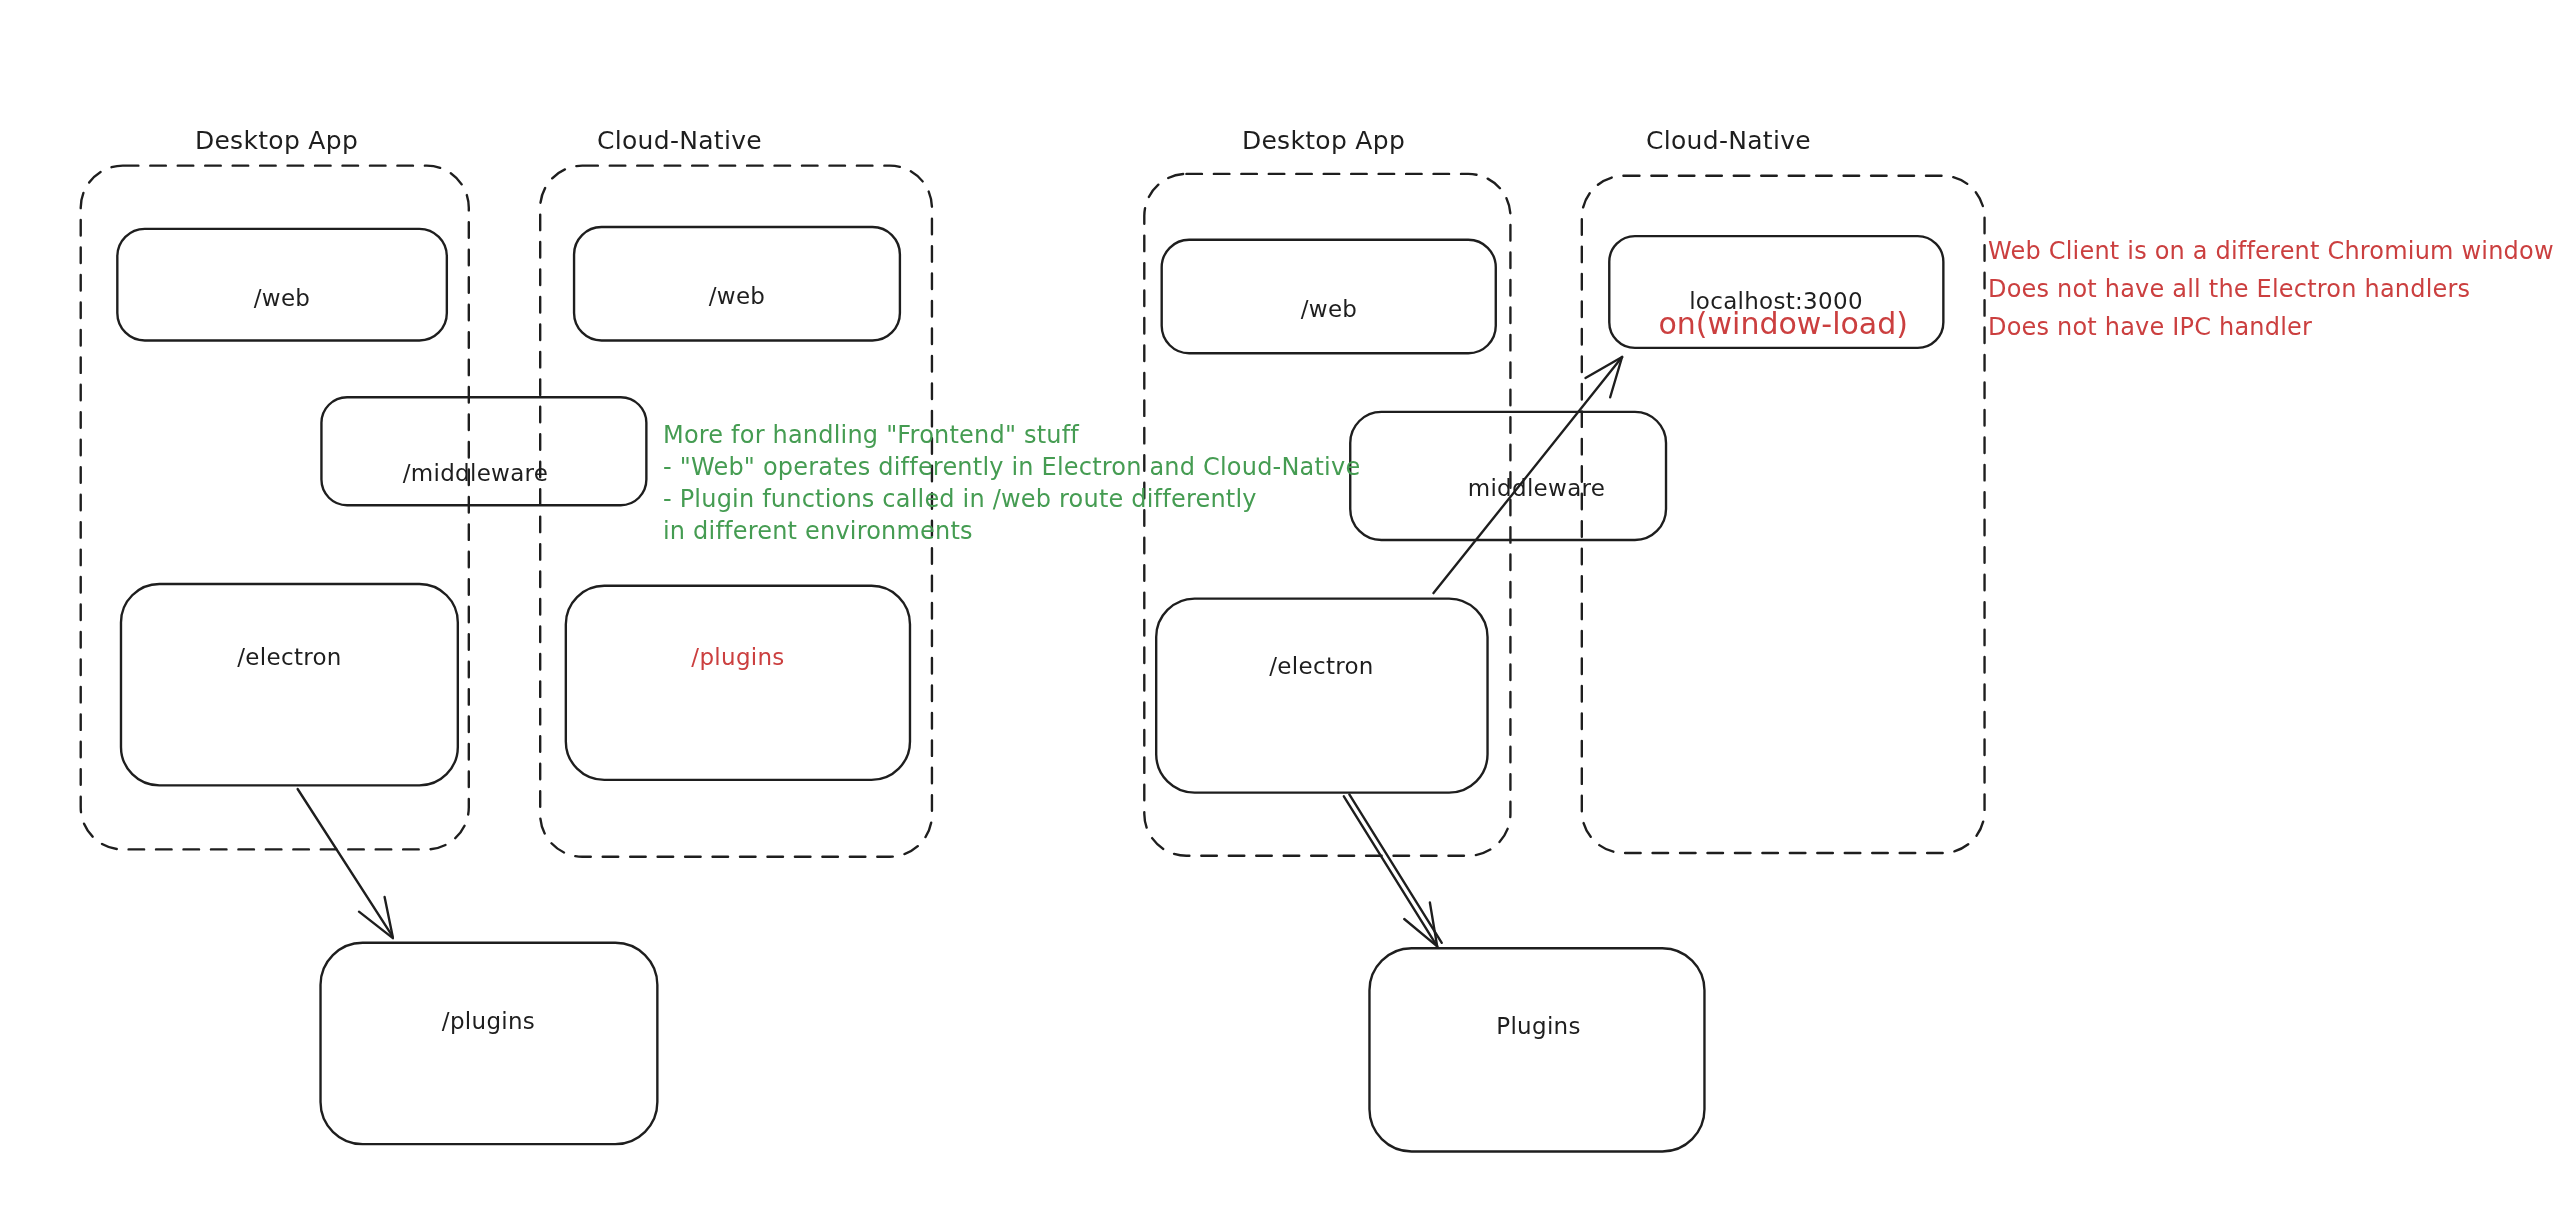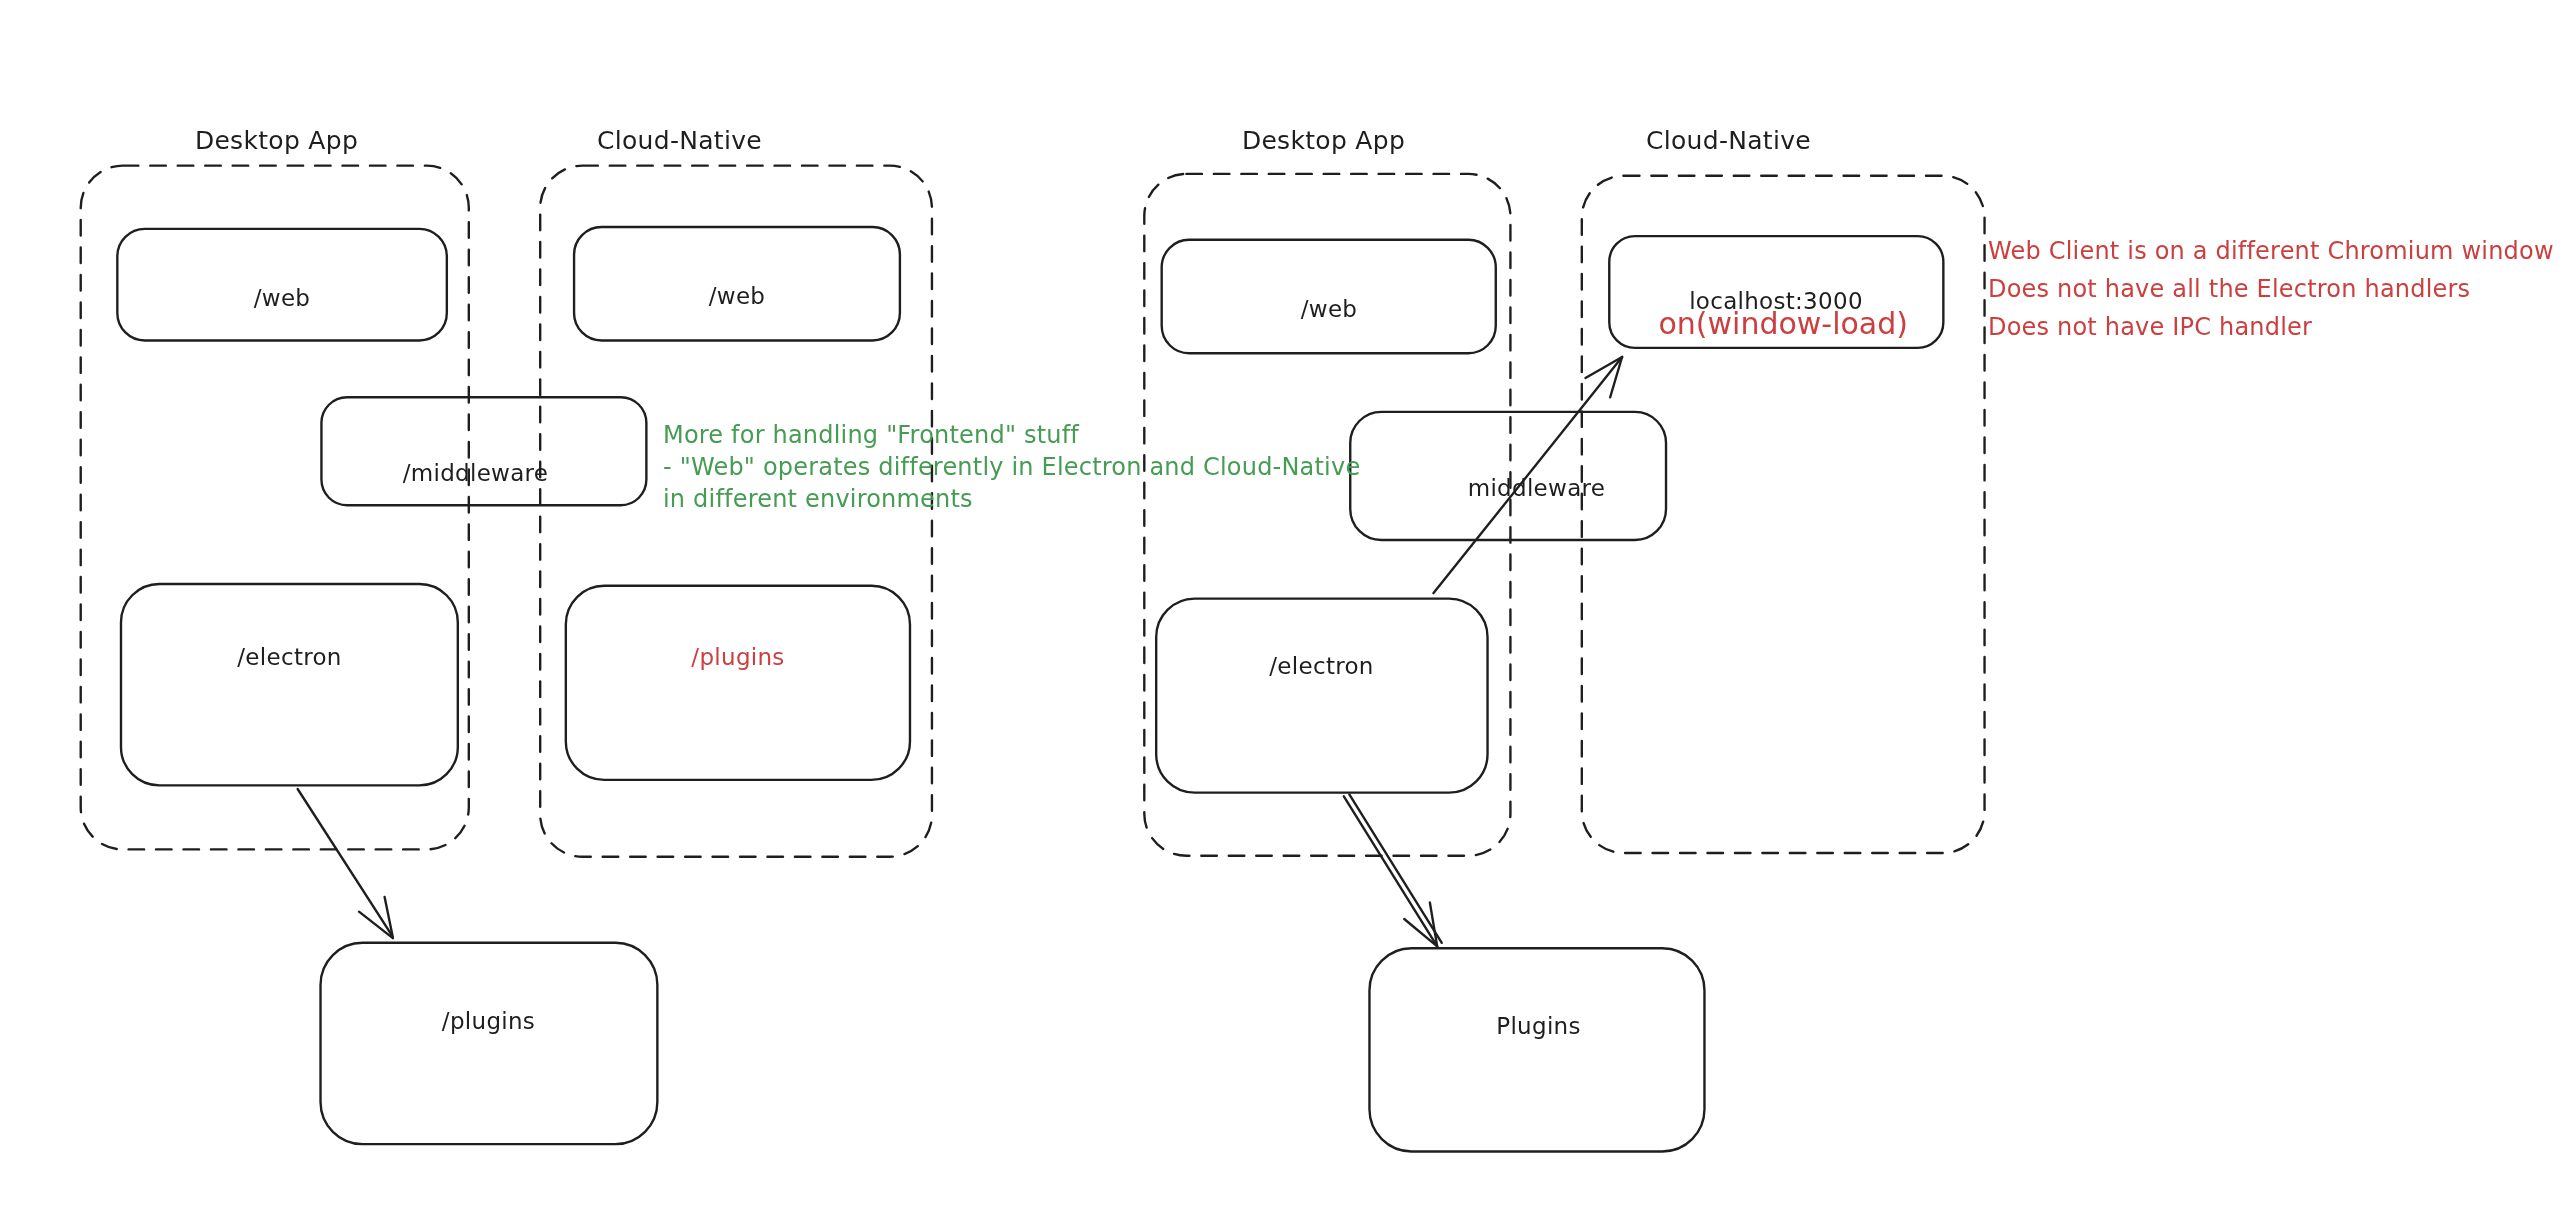--- a/index.html
+++ b/index.html
@@ -83,20 +83,21 @@
   <div class="boxlbl" style="left:1162px;top:264px;width:334px;">/web</div>
   <div class="boxlbl" style="left:1609px;top:256px;width:334px;">localhost:3000</div>
   <div class="sub red" style="left:1609px;top:306px;width:299px;">on(window-load)</div>
   <div class="boxlbl" style="left:1350px;top:443px;width:373px;">middleware</div>
   <div class="boxlbl" style="left:1156px;top:621px;width:331px;">/electron</div>
   <div class="boxlbl" style="left:1369px;top:981px;width:339px;">Plugins</div>
 
   <div class="note gnote" style="left:663px;top:419px;">
     <div>More for handling "Frontend" stuff</div>
     <div>- "Web" operates differently in Electron and Cloud-Native</div>
+    <div>- Plugin functions called in /web route differently</div>
     <div>in different environments</div>
   </div>
 
   <div class="note rnote" style="left:1988px;top:232px;">
     <div>Web Client is on a different Chromium window</div>
     <div>Does not have all the Electron handlers</div>
     <div>Does not have IPC handler</div>
   </div>
 
 </div>

